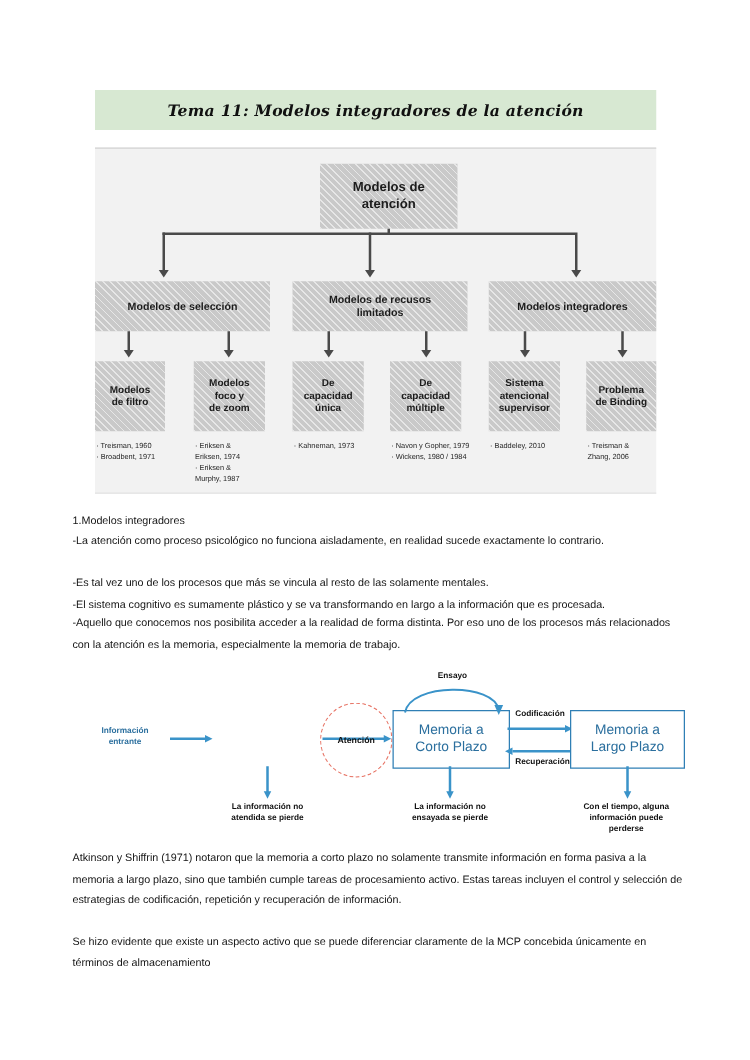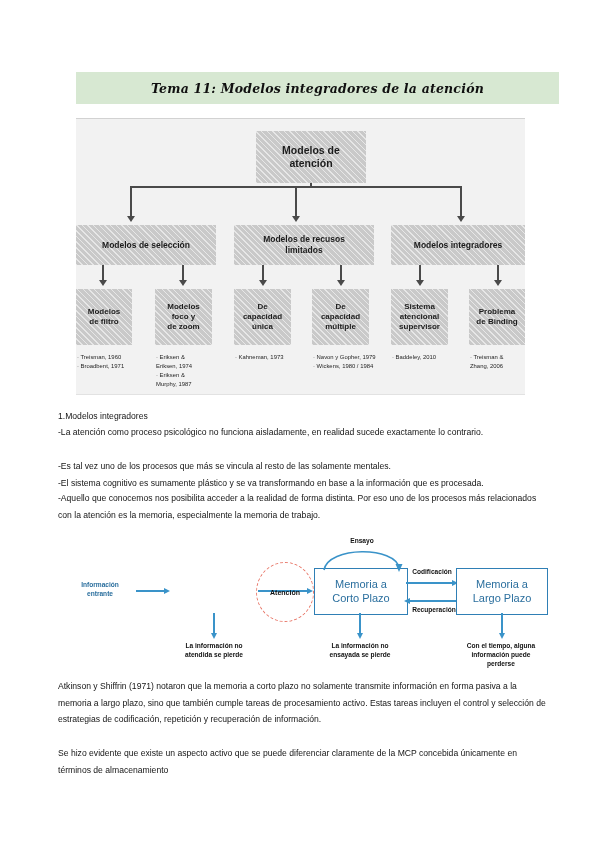--- a/index.html
+++ b/index.html
@@ -20,21 +20,21 @@
     position: absolute;
     inset: 0;
     background: #ffffff;
   }
 
   
   .title-banner {
     position: absolute;
     left: 76px;
     top: 72px;
-    width: 483px;
+    width: 449px;
     height: 32px;
     background: #d7e8d2;
     display: flex;
     align-items: center;
     justify-content: center;
   }
   .title-text {
     font-family: "DejaVu Serif", serif;
     font-style: italic;
     font-weight: bold;
@@ -250,21 +250,21 @@
     <div class="cites" style="left:237px; top:234px; width:82px;">· Navon y Gopher, 1979
 · Wickens, 1980 / 1984</div>
     <div class="cites" style="left:316px; top:234px; width:74px;">· Baddeley, 2010</div>
     <div class="cites" style="left:394px; top:234px; width:74px;">· Treisman &amp;
    Zhang, 2006</div>
   </div>
 
   <div class="para" style="top:408px; font-weight:normal;">1.Modelos integradores</div>
   <div class="para" style="top:424px;">-La atención como proceso psicológico no funciona aisladamente, en realidad sucede exactamente lo contrario.</div>
   <div class="para" style="top:458px;">-Es tal vez uno de los procesos que más se vincula al resto de las solamente mentales.</div>
-  <div class="para" style="top:475px;">-El sistema cognitivo es sumamente plástico y se va transformando en base a la información que es procesada.</div>
+  <div class="para" style="top:475px;">-El sistema cognitivo es sumamente plástico y se va transformando en largo a la información que es procesada.</div>
   <div class="para" style="top:490px;">-Aquello que conocemos nos posibilita acceder a la realidad de forma distinta. Por eso uno de los procesos más relacionados con la atención es la memoria, especialmente la memoria de trabajo.</div>
 
   <div class="diagram2">
 
     <div class="mlabel" style="left:8px; top:40px; width:68px; white-space:pre-line; color:#2b6f9e;">Información
 entrante</div>
 
     <div class="blue-line bl-h" style="left:78px; top:50px; width:30px;"></div>
     <div class="blue-arrow-r" style="left:106px; top:47.5px;"></div>
 

